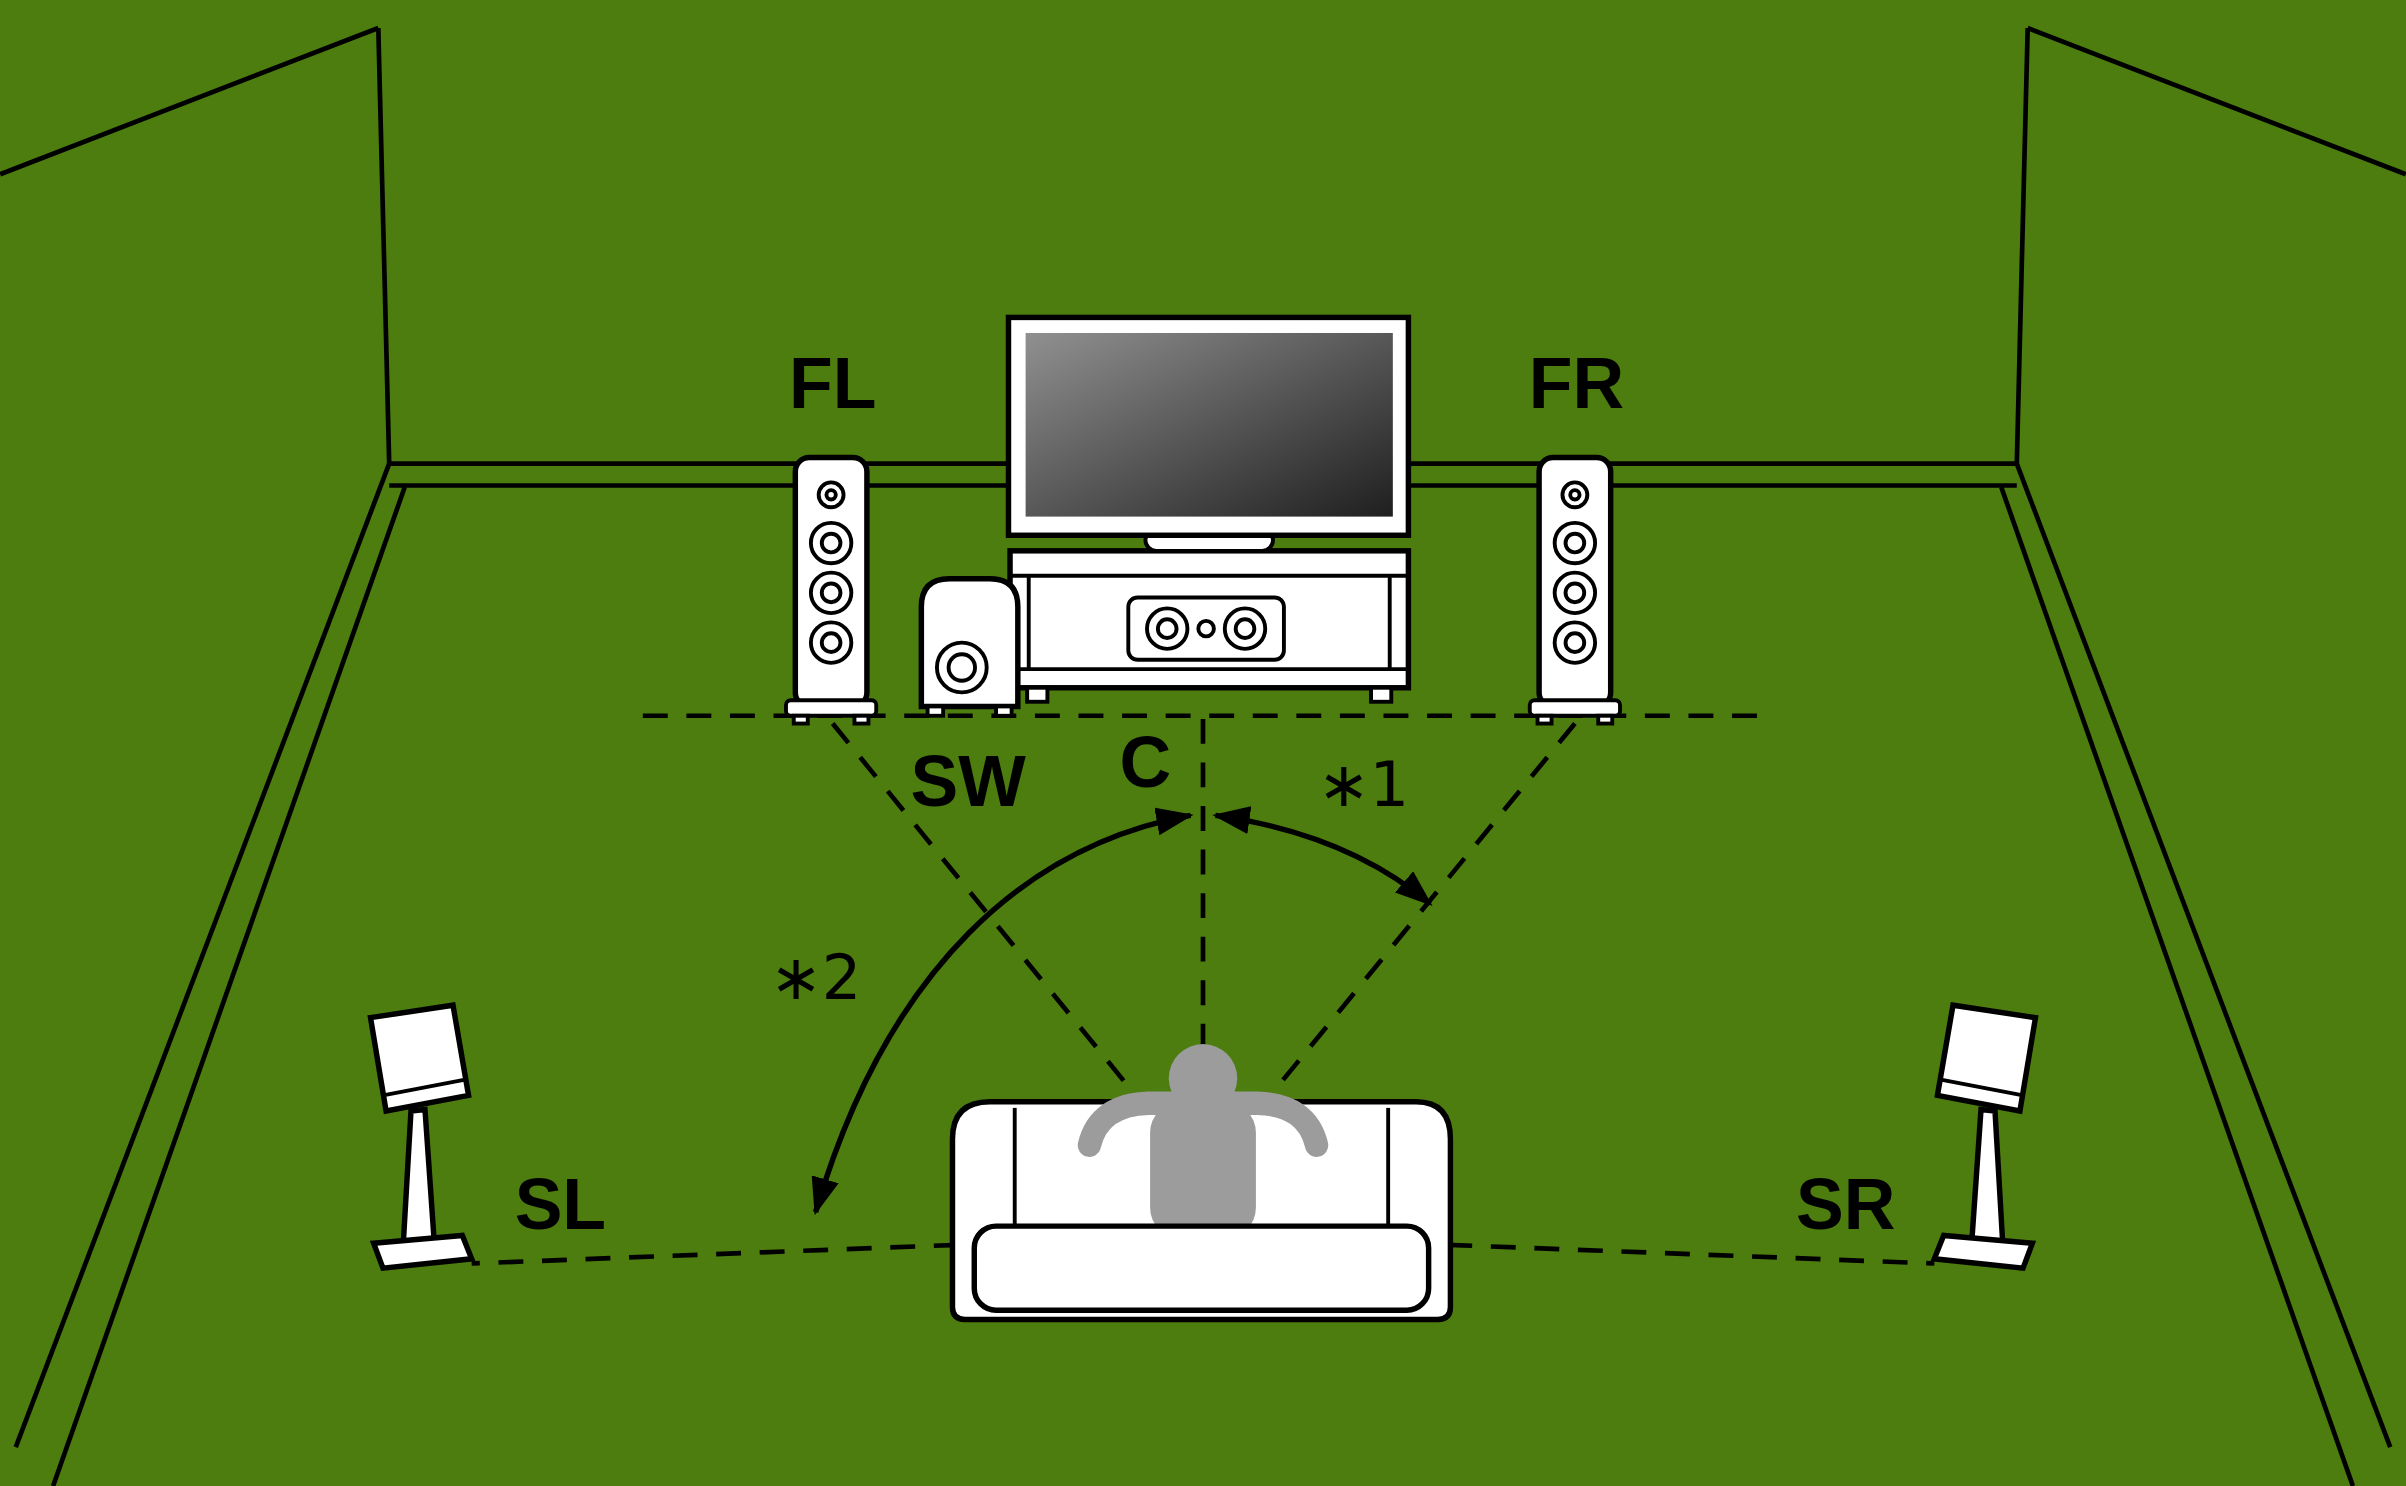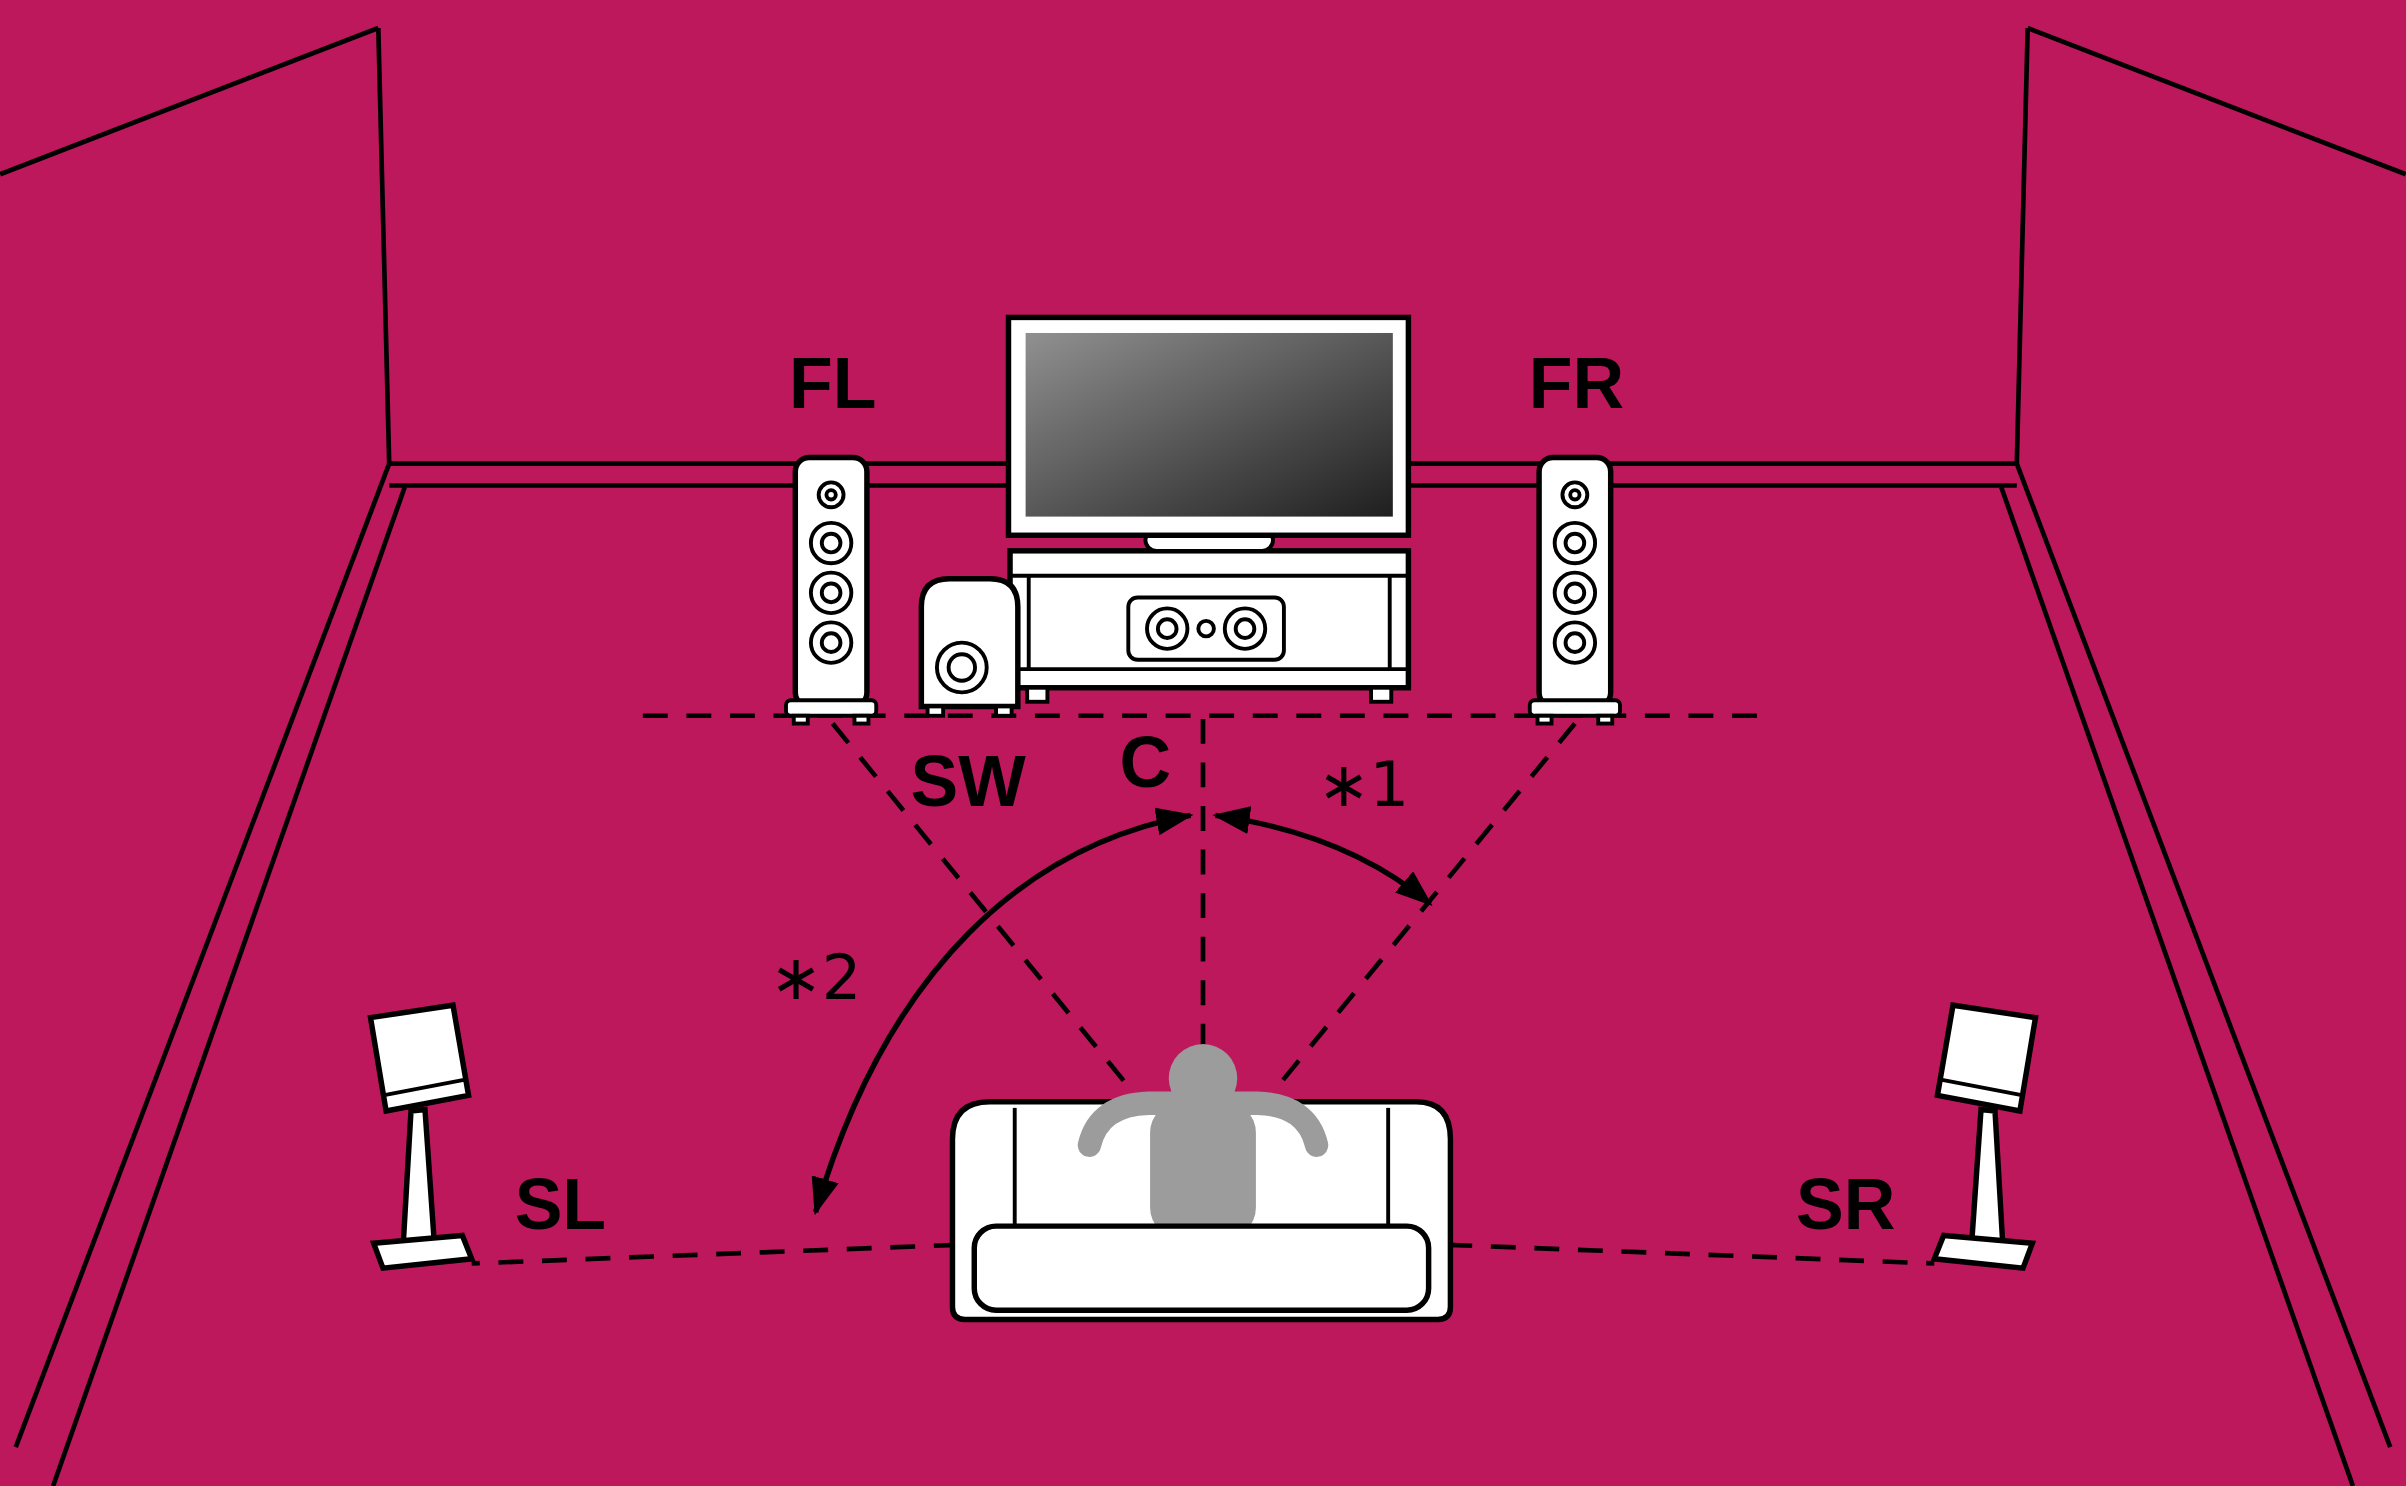--- a/index.html
+++ b/index.html
@@ -4,21 +4,21 @@
 <style>
   html, body {
     margin: 0;
     padding: 0;
     background: #ffffff;
   }
   .stage {
     position: relative;
     width: 2406px;
     height: 1486px;
-    background: #be185d;
+    background: #4d7c0f;
     overflow: hidden;
   }
   svg { display: block; }
 
   .room     { stroke:#000; stroke-width:3;   fill:none; }
   .dash     { stroke:#000; stroke-width:3;   fill:none; stroke-dasharray:16 12; }
   .furn     { fill:#fff;  stroke:#000; stroke-width:3.5; }
   .furnThin { fill:#fff;  stroke:#000; stroke-width:2.5; }
   .drv      { fill:#fff;  stroke:#000; stroke-width:2.5; }
   .lineThin { stroke:#000; stroke-width:2.5; fill:none; }

